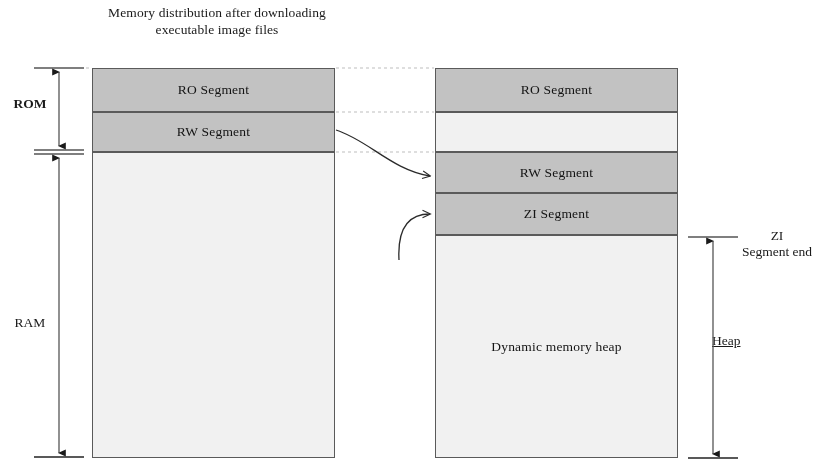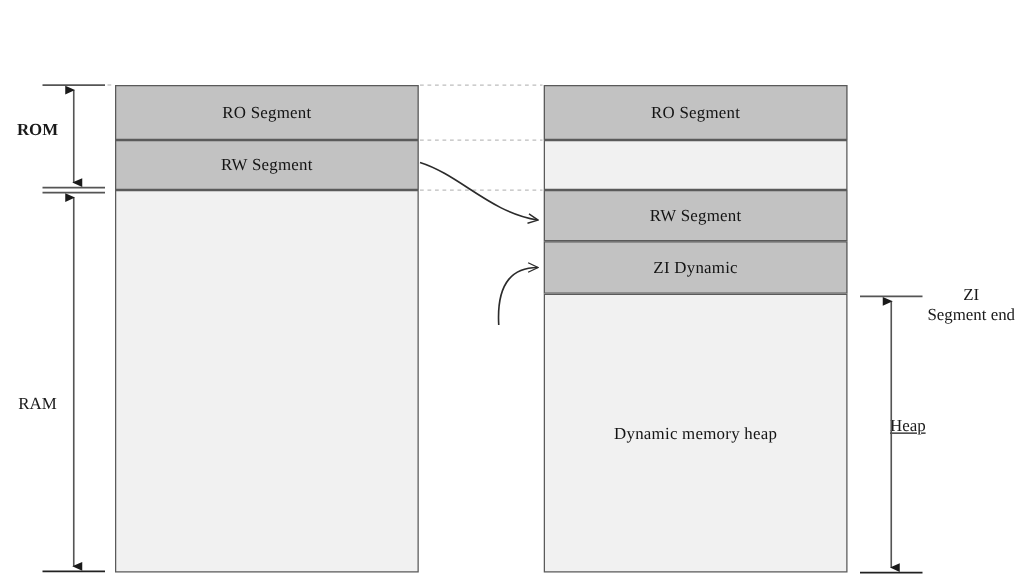--- a/index.html
+++ b/index.html
@@ -79,33 +79,34 @@
   #label-rom  { left: 2px;  top: 96px;  width: 56px; font-weight: bold; }
   #label-ram  { left: 2px;  top: 315px; width: 56px; }
   #label-zi-end { left: 728px; top: 228px; width: 98px; }
   #label-heap   { left: 712px; top: 333px; width: 60px; text-align: left; text-decoration: underline; }
 </style>
 </head>
 <body>
 
 <div class="canvas">
 
+  <div class="title" id="title-left">Memory distribution after downloading executable image files</div>
 
 
   <div class="column" id="column-left">
     <div class="seg filled" style="top:0px;height:44px;">RO Segment</div>
     <div class="seg filled" style="top:44px;height:40px;">RW Segment</div>
     <div class="seg light" style="top:84px;height:306px;"></div>
   </div>
 
   <div class="column" id="column-right">
     <div class="seg filled" style="top:0px;height:44px;">RO Segment</div>
     <div class="seg light" style="top:44px;height:40px;"></div>
     <div class="seg filled" style="top:84px;height:41px;">RW Segment</div>
-    <div class="seg filled" style="top:125px;height:42px;">ZI Dynamic</div>
+    <div class="seg filled" style="top:125px;height:42px;">ZI Segment</div>
     <div class="seg light" style="top:167px;height:223px;">Dynamic memory heap</div>
   </div>
 
   <div class="bracket-label" id="label-rom">ROM</div>
 
   <div class="bracket-label" id="label-ram">RAM</div>
 
   <div class="bracket-label" id="label-zi-end">ZI
 Segment end</div>
 

